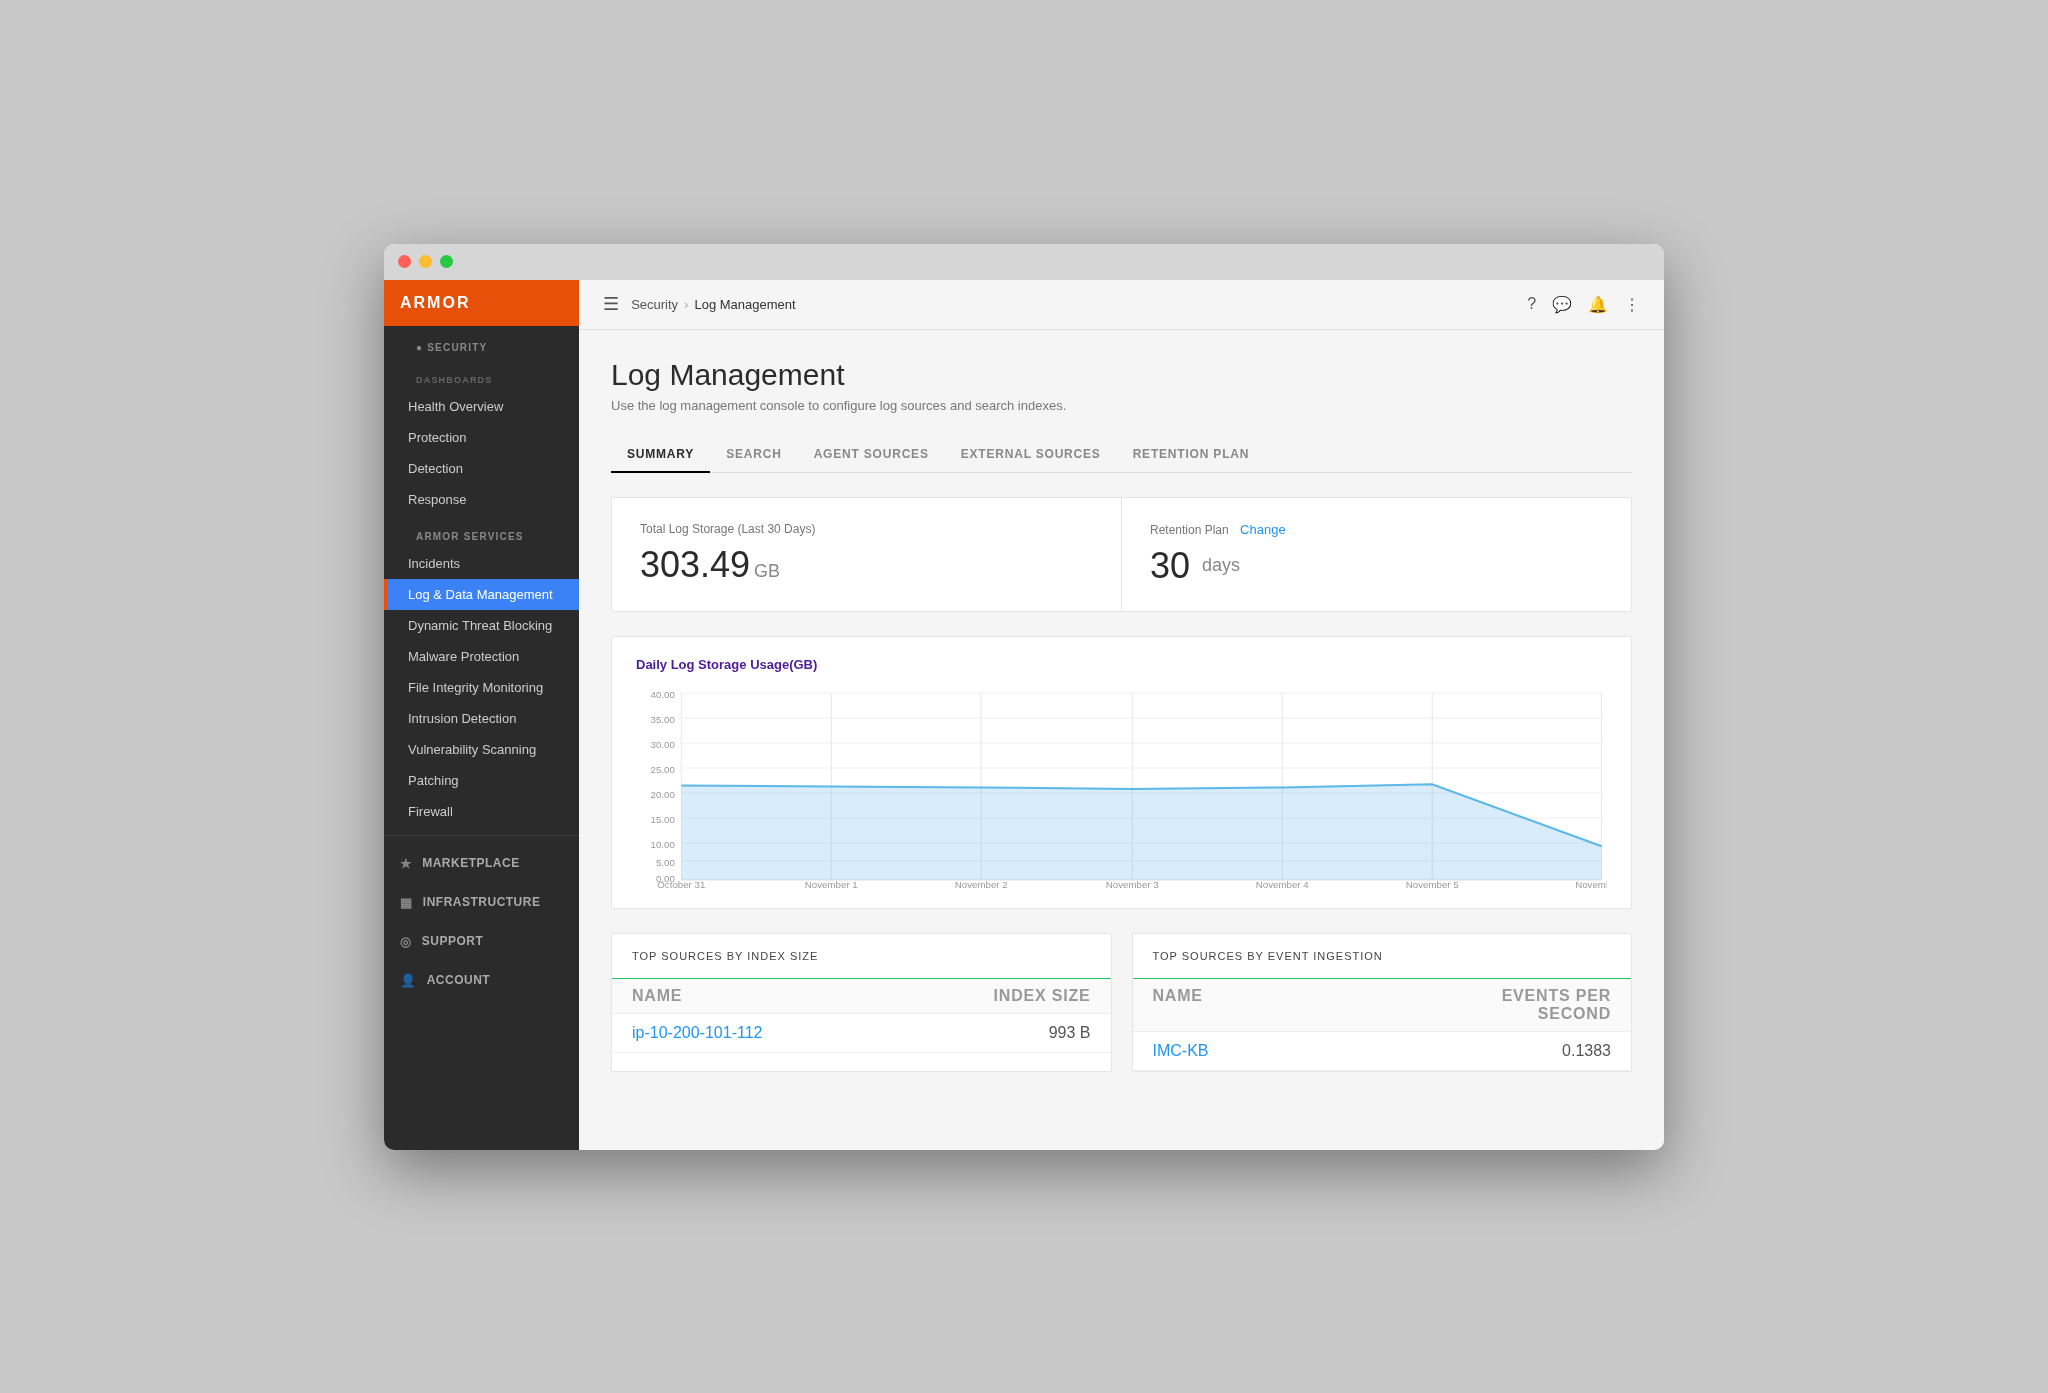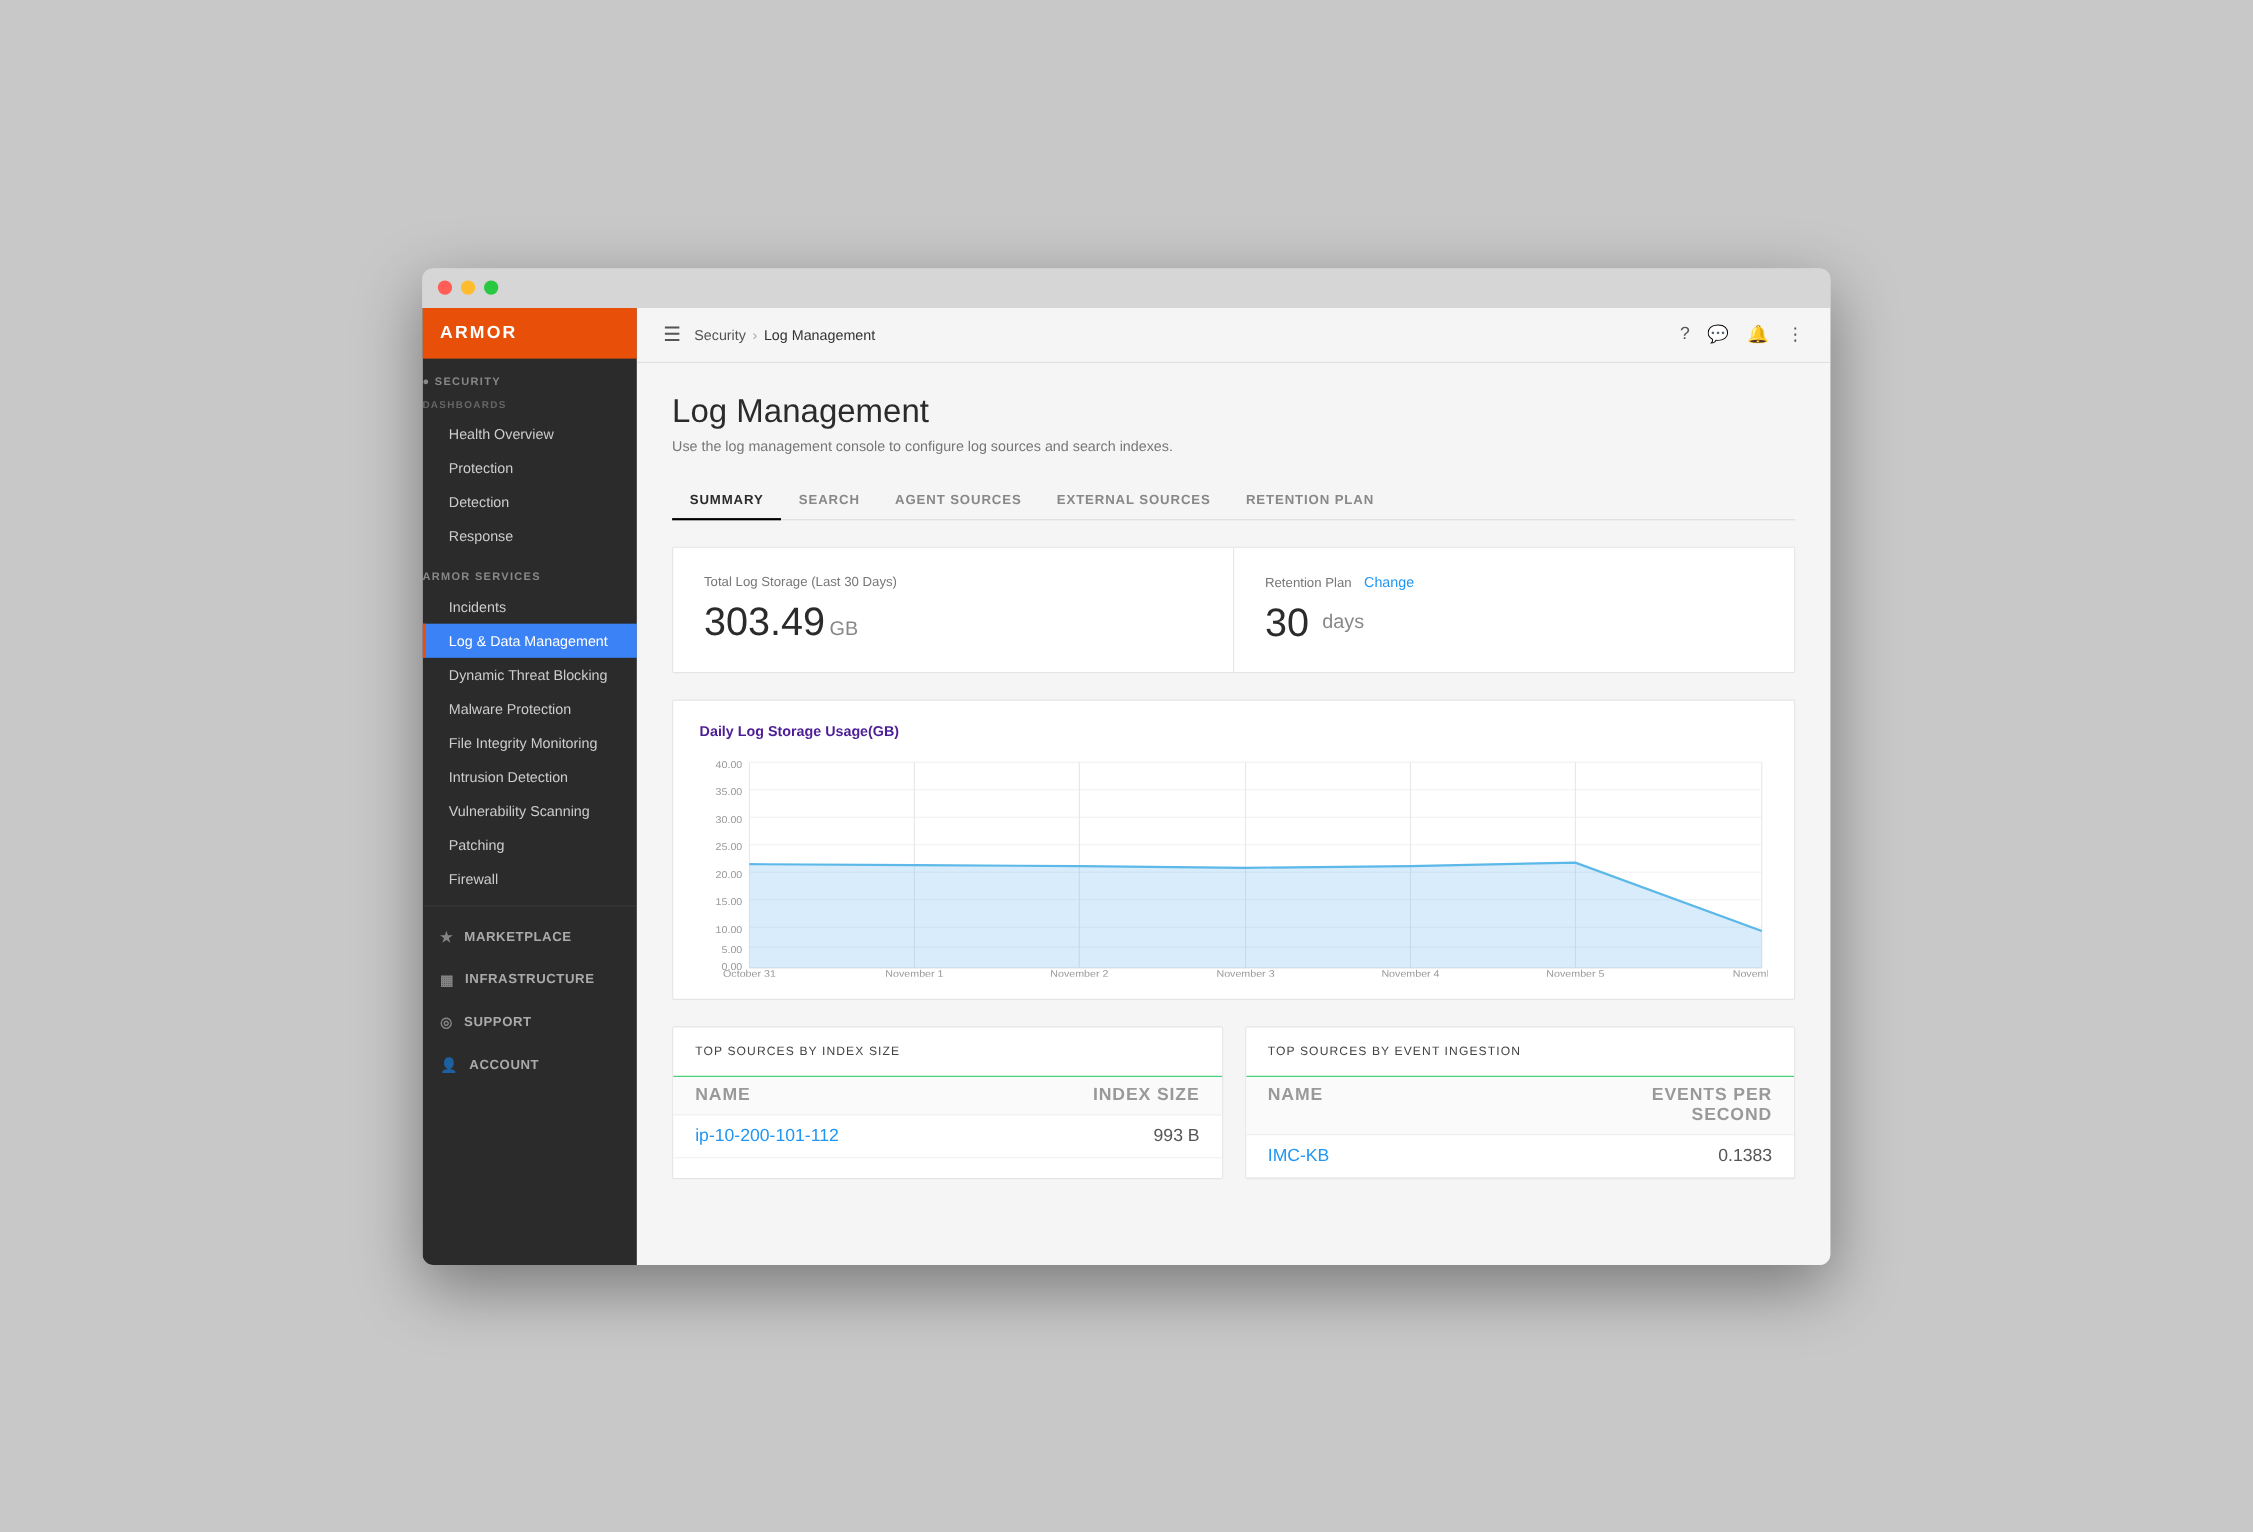--- a/index.html
+++ b/index.html
@@ -55,21 +55,21 @@
       color: white;
       letter-spacing: 2px;
       display: flex;
       align-items: center;
     }
 
     .sidebar-section-label {
       font-size: 10px;
       color: #888;
       letter-spacing: 1.2px;
-      padding: 16px 16px 6px 0;
+      padding: 16px 16px 6px 32px;
       font-weight: 600;
     }
 
     .sidebar-item {
       padding: 8px 16px;
       font-size: 13px;
       color: #ccc;
       cursor: pointer;
       display: flex;
       align-items: center;
@@ -340,21 +340,21 @@
     <div class="sidebar">
 
       <div class="sidebar-logo">
         <span>ARMOR</span>
       </div>
 
       <div class="sidebar-section-label">
         ● SECURITY
       </div>
 
-      <div class="sidebar-section-label" style="padding-top:4px; font-size:9px; color:#666;">DASHBOARDS</div>
+      <div class="sidebar-section-label" style="padding-top:4px; font-size:9px; color:#666;margin-top:12px;">DASHBOARDS</div>
 
       <div class="sidebar-item indent">
         <span>Health Overview</span>
       </div>
       <div class="sidebar-item indent">
         <span>Protection</span>
       </div>
       <div class="sidebar-item indent">
         <span>Detection</span>
       </div>

